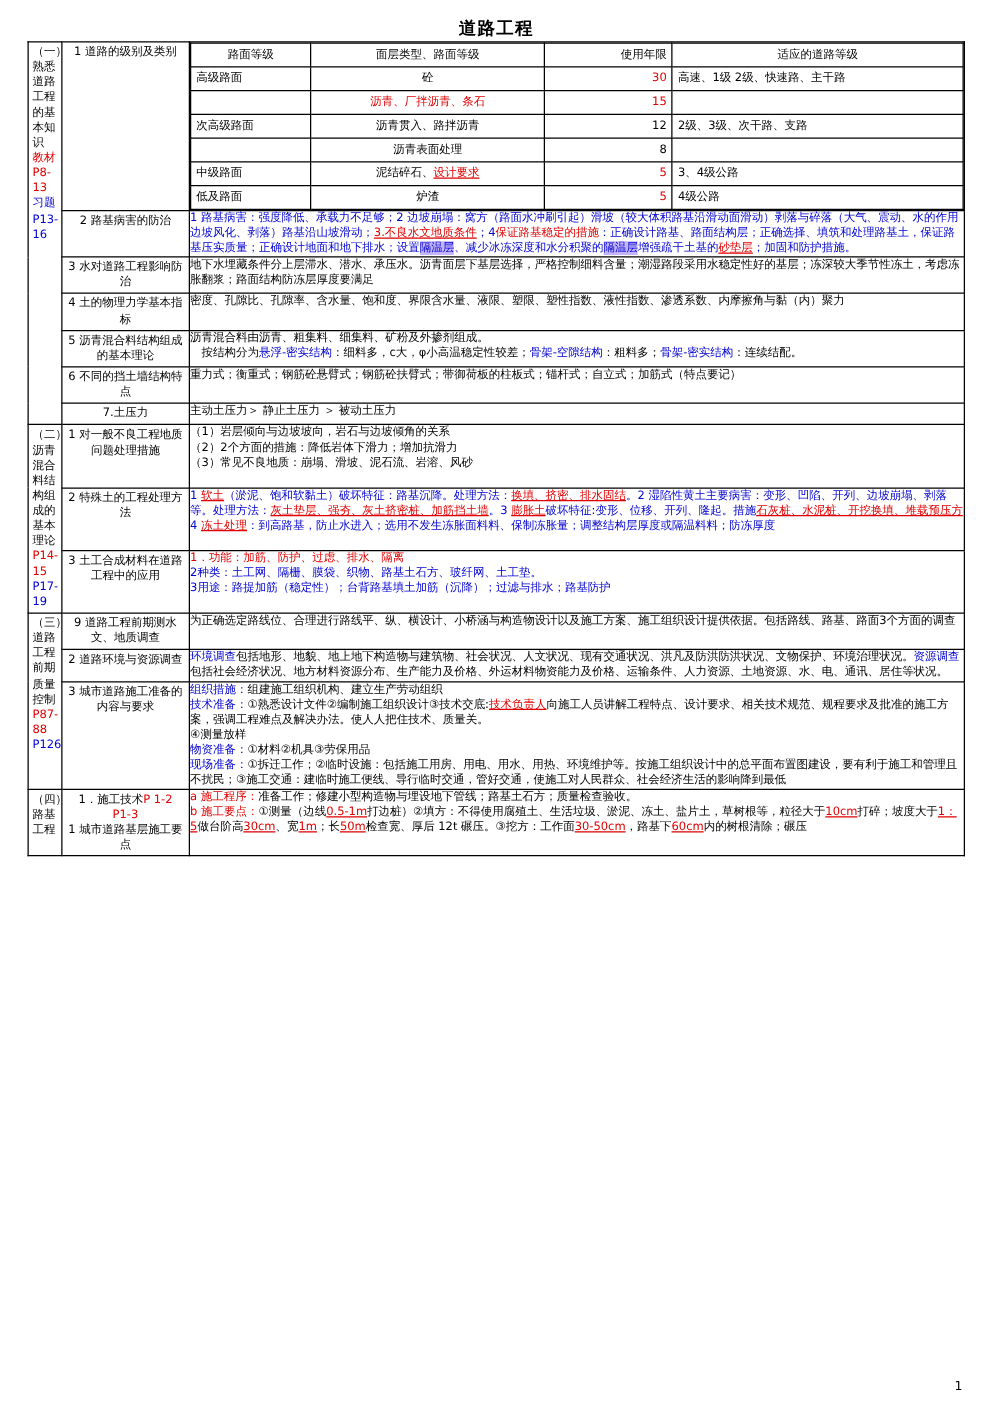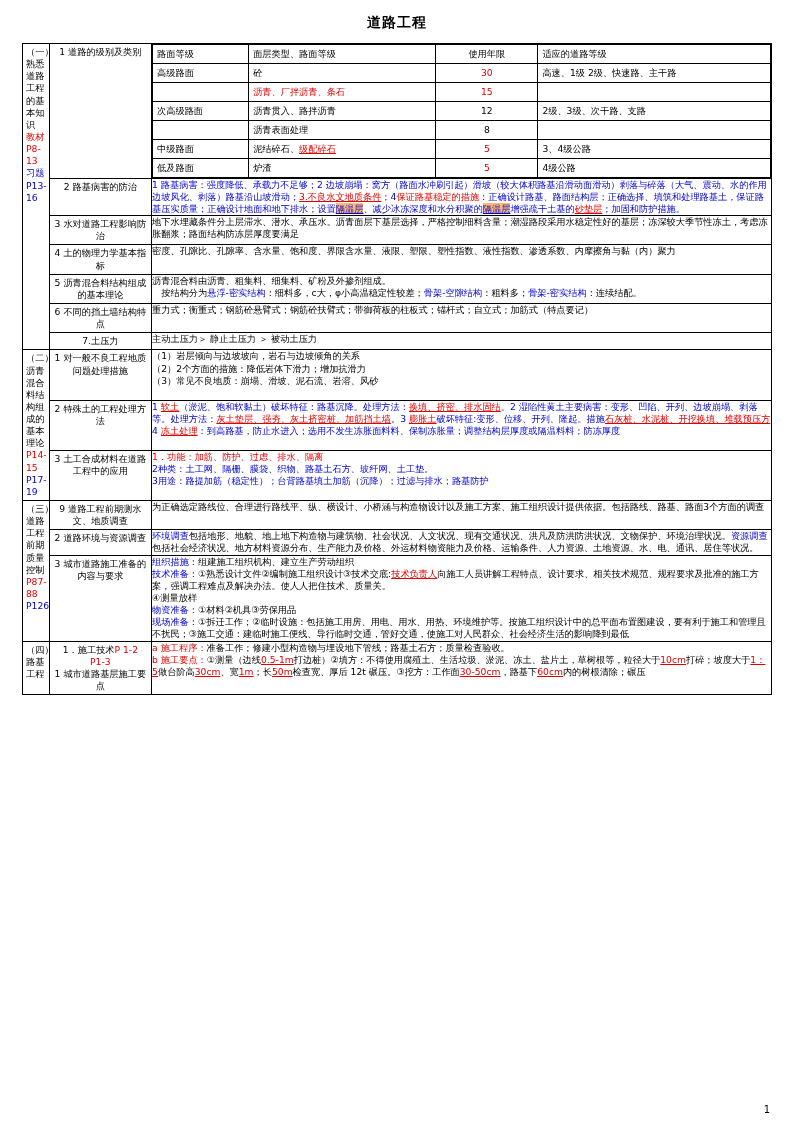--- a/index.html
+++ b/index.html
@@ -9,42 +9,42 @@
     background: #fff;
     font-family: "DejaVu Sans", "Liberation Sans", sans-serif;
     font-size: 9.2px;
     color: #000;
   }
   .page { width: 794px; min-height: 1123px; padding: 10px 22px 8px 22px; position: relative; }
   .doc-title {
     text-align: center;
     font-size: 14px;
     font-weight: bold;
-    margin: 4px 0 11px 0;
+    margin: 4px 0 1px 0;
     letter-spacing: 1px;
   }
   table.main { border-collapse: collapse; width: 750px; table-layout: fixed; }
   table.main > tbody > tr > td { border: 1px solid #000; vertical-align: top; padding: 2px 3px; line-height: 1.32; }
   .c1 { width: 26px; }
   .c2 { width: 100px; text-align: center; }
   .c3 { width: 605px; padding: 0 !important; }
   .cellpad { padding: 2px 3px; }
   .redtxt { color: #e00000; }
   .bluetxt { color: #0000d0; }
   table.inner { border-collapse: collapse; width: 100%; table-layout: fixed; }
   table.inner td { border: 1px solid #000; padding: 3px 4px; vertical-align: middle; line-height: 1.3; }
   .i1 { width: 95px; }
   .i2 { width: 185px; }
-  .i3 { width: 101px; text-align: center; margin-left: 12px; }
+  .i3 { width: 101px; text-align: right; margin-left: 12px; }
   .i4 { width: 230px; }
-  .center { }
+  .center { text-align: center; }
   .pnum { position: absolute; right: 24px; bottom: 8px; font-size: 10px; }
   p { margin: 0; }
   .tight { line-height: 1.34; }
-  .pinkhl { background: #fdba74; text-decoration: underline; }
+  .pinkhl { background: #c4b5fd; }
   .redu { color: #e00000; text-decoration: underline; }
   .blueu { color: #0000d0; }
 </style>
 </head>
 <body>
 
 <div class="page">
   <div class="doc-title">道路工程</div>
 
   <table class="main">
@@ -85,21 +85,21 @@
               <td class="i4">2级、3级、次干路、支路</td>
             </tr>
             <tr>
               <td class="i1"></td>
               <td class="i2 center">沥青表面处理</td>
               <td class="i3">8</td>
               <td class="i4"></td>
             </tr>
             <tr>
               <td class="i1">中级路面</td>
-              <td class="i2 center">泥结碎石、<span class="redu">级配碎石</span></td>
+              <td class="i2 center">泥结碎石、<span class="redu">设计要求</span></td>
               <td class="i3 redtxt">5</td>
               <td class="i4">3、4级公路</td>
             </tr>
             <tr>
               <td class="i1">低及路面</td>
               <td class="i2 center">炉渣</td>
               <td class="i3 redtxt">5</td>
               <td class="i4">4级公路</td>
             </tr>
           </tbody>

